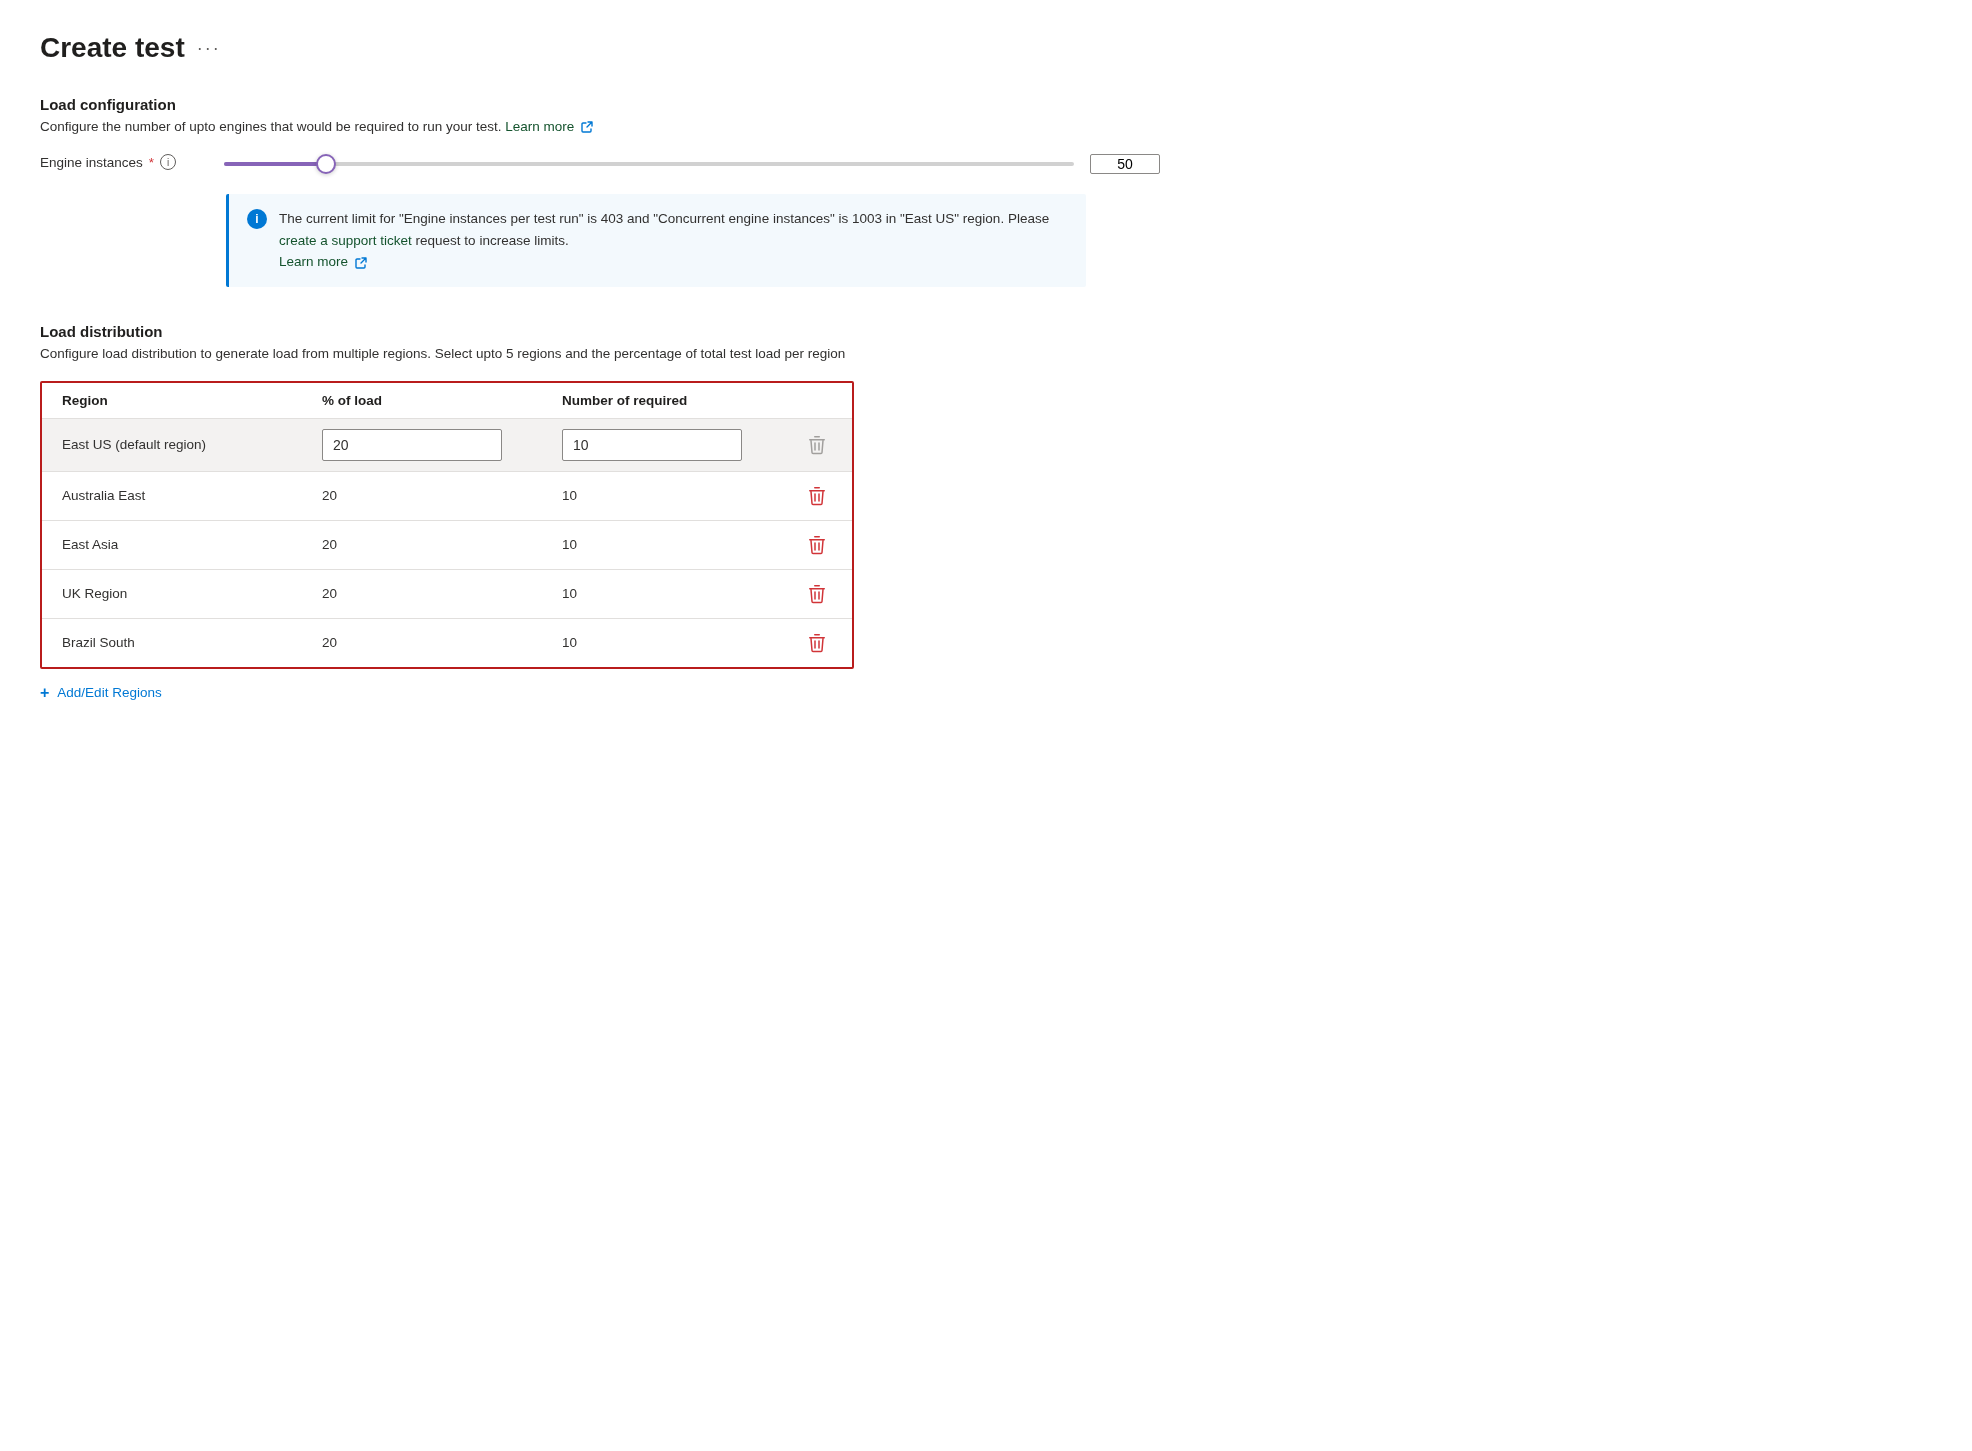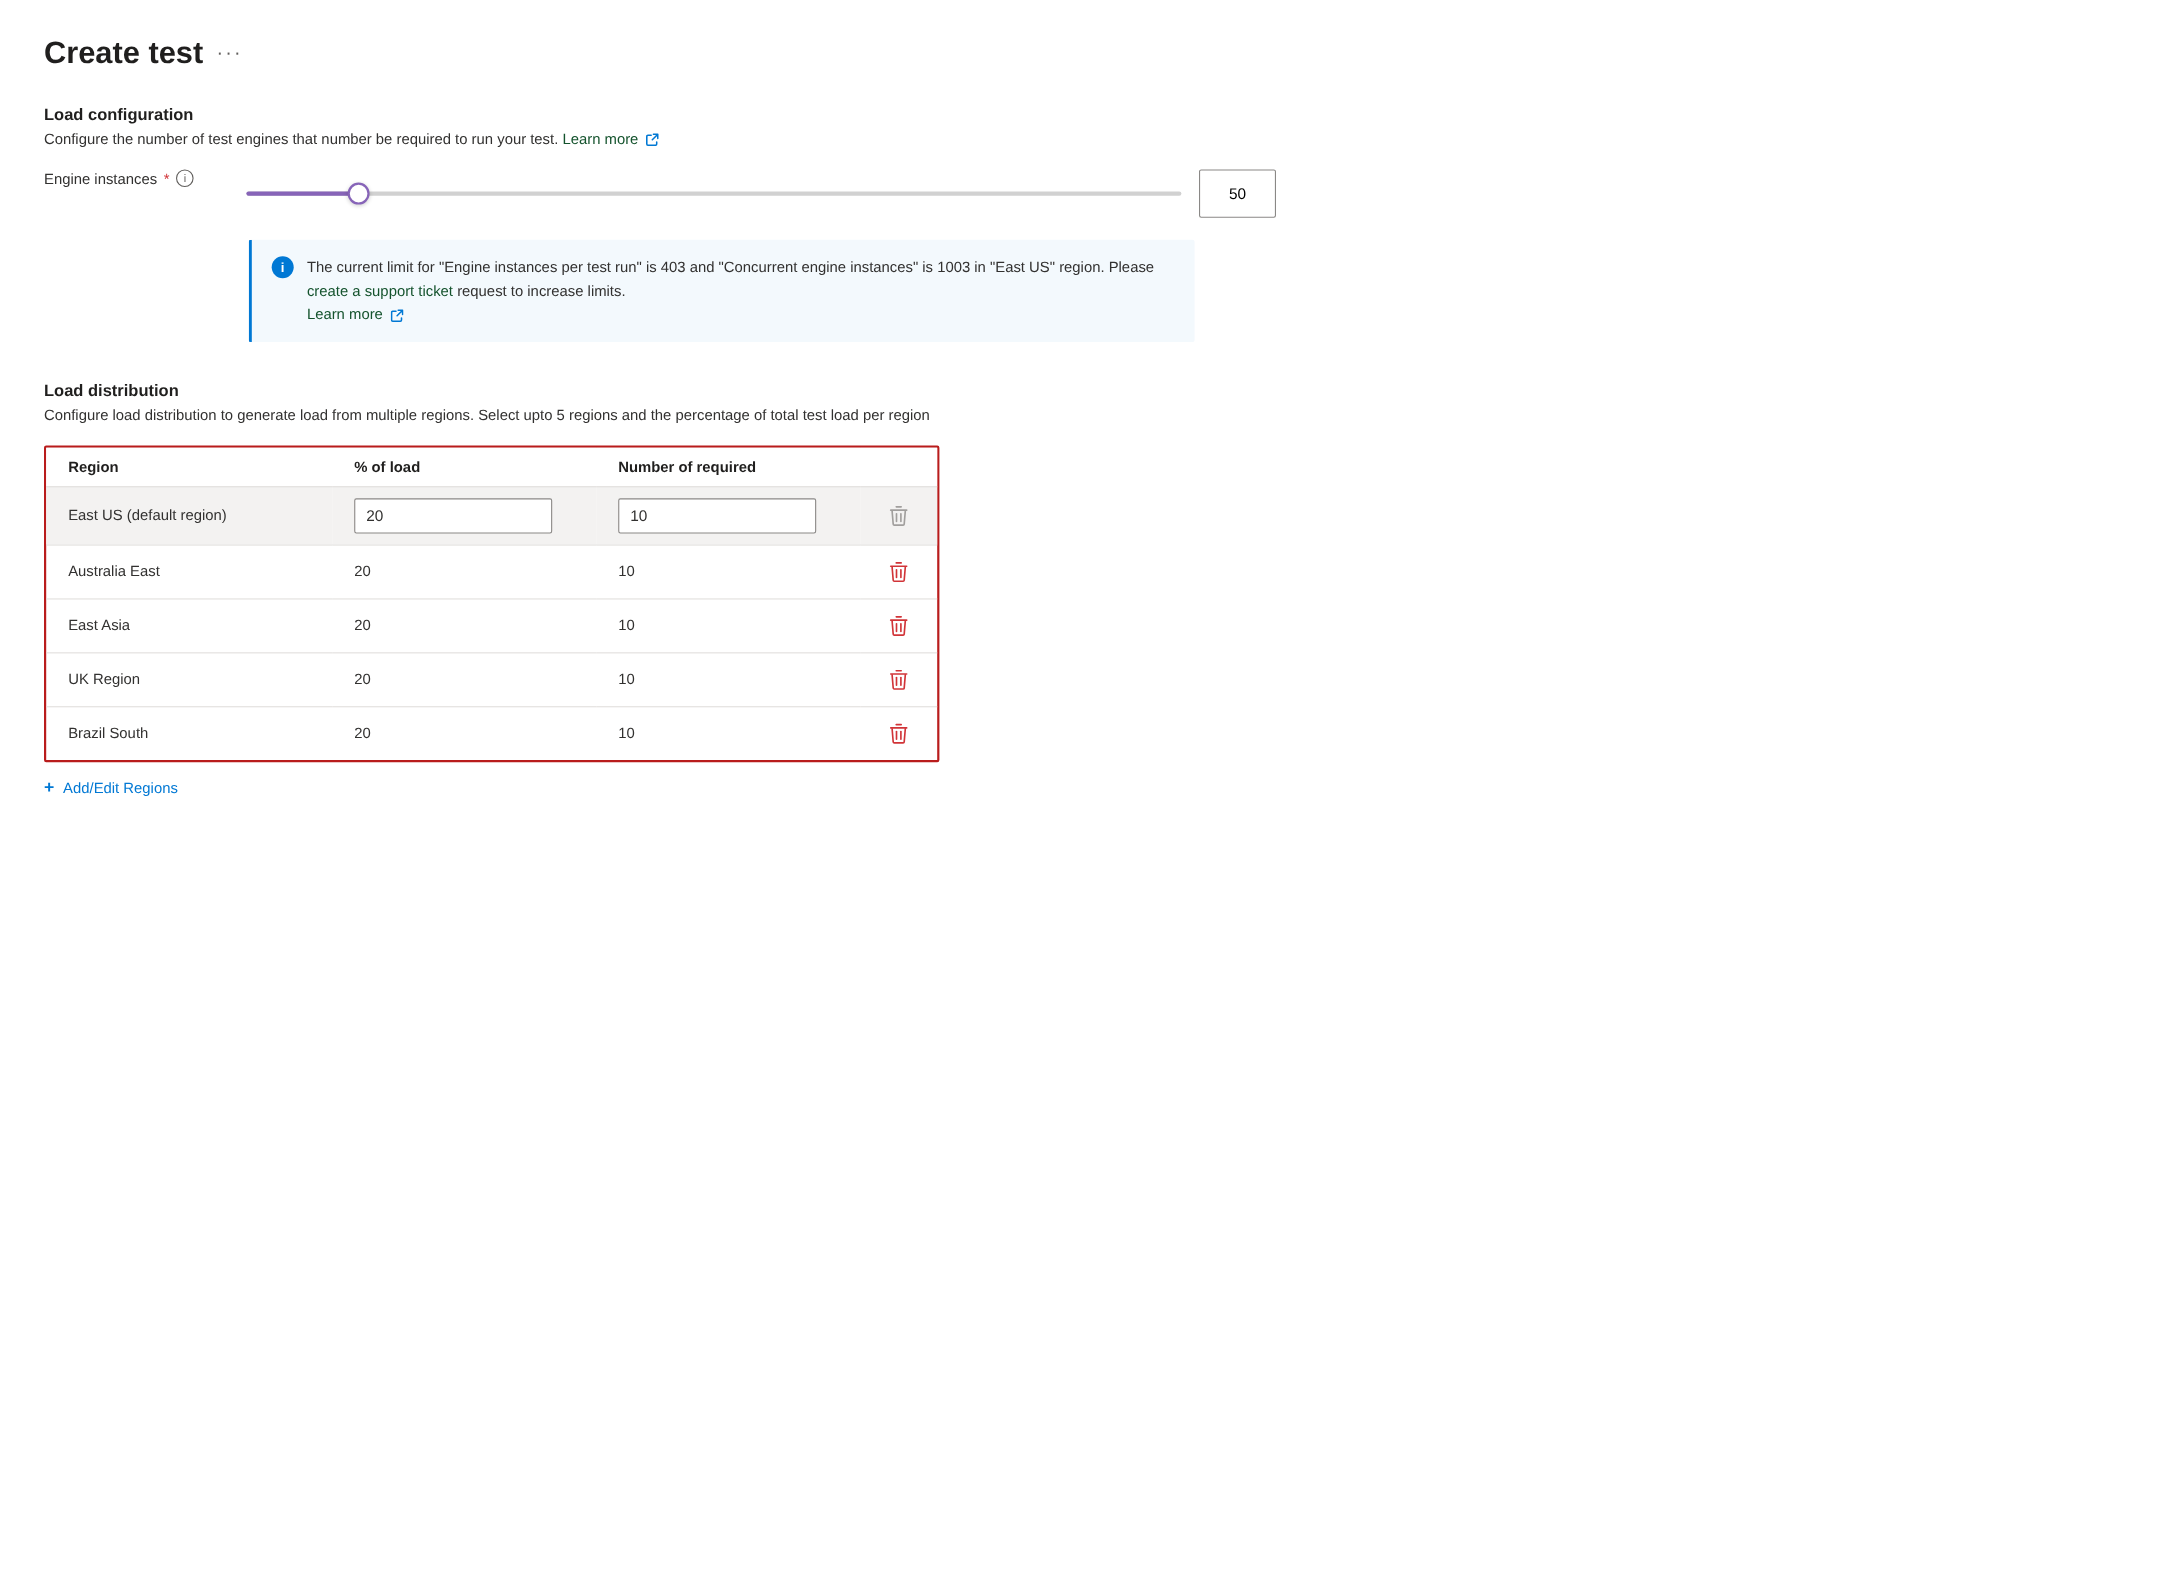--- a/index.html
+++ b/index.html
@@ -118,21 +118,21 @@
       height: 20px;
       border-radius: 50%;
       background: #fff;
       border: 2px solid #8764b8;
       box-shadow: 0 1px 4px rgba(0,0,0,0.2);
       cursor: pointer;
     }
 
     .engine-value-input {
       width: 70px;
-      height: 44px;
+      height: 20px;
       border: 1px solid #8a8886;
       border-radius: 2px;
       padding: 0 8px;
       font-size: 14px;
       text-align: center;
     }
 
     
     .info-box {
       display: flex;
@@ -279,21 +279,21 @@
 <body>
 
 <div class="page-title">
   <span>Create test</span>
   <span class="page-title-ellipsis">···</span>
 </div>
 
 <section>
   <div class="section-title">Load configuration</div>
   <div class="section-desc">
-    <span>Configure the number of test engines that number be required to run your test.</span>
+    <span>Configure the number of upto engines that would be required to run your test.</span>
     <a class="link">
       <span>Learn more</span>
       <svg class="link-icon" viewBox="0 0 12 12" fill="none" xmlns="http://www.w3.org/2000/svg">
         <path d="M7 1h4v4M11 1L6 6M5 2H2a1 1 0 00-1 1v7a1 1 0 001 1h7a1 1 0 001-1V8" stroke="#0078d4" stroke-width="1.4" stroke-linecap="round" stroke-linejoin="round"></path>
       </svg>
     </a>
   </div>
 
   <div class="engine-row">
     <div class="engine-label">

